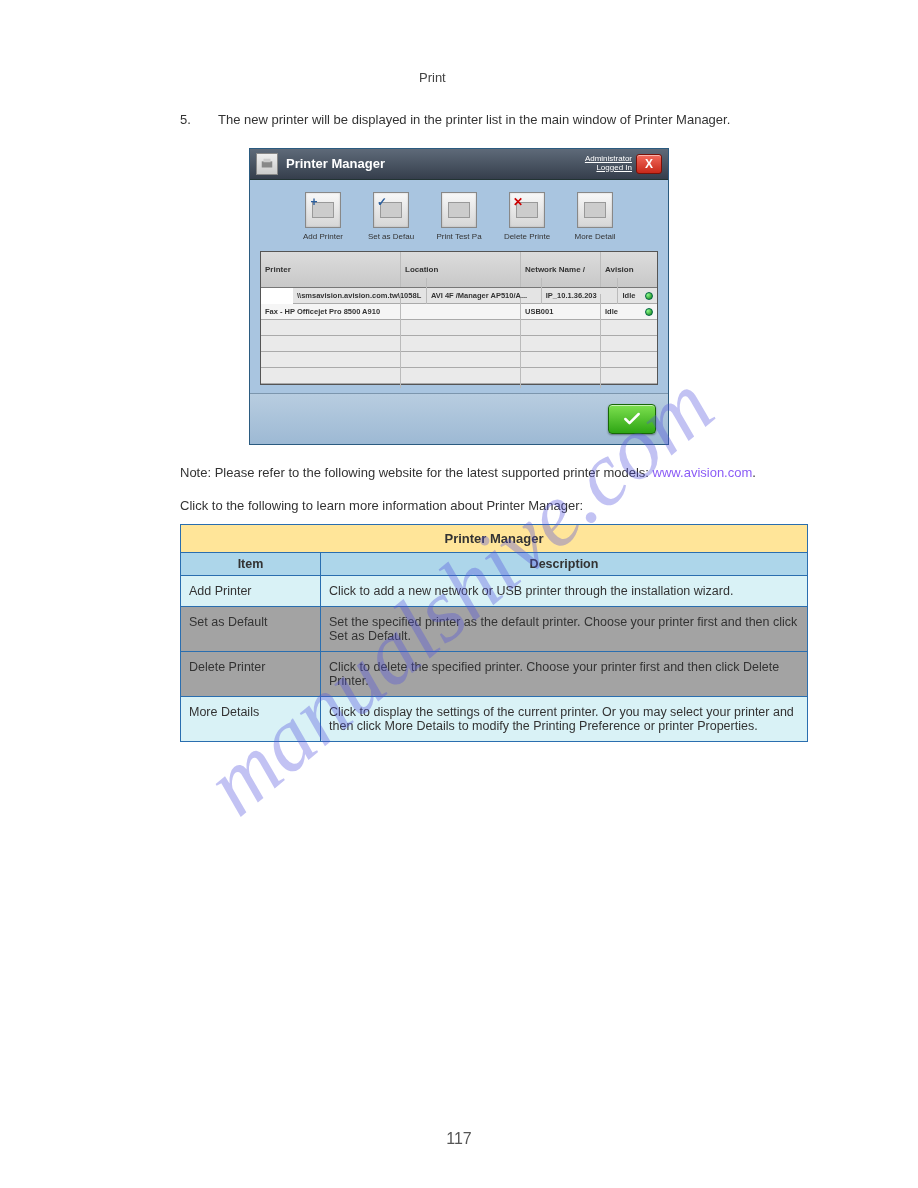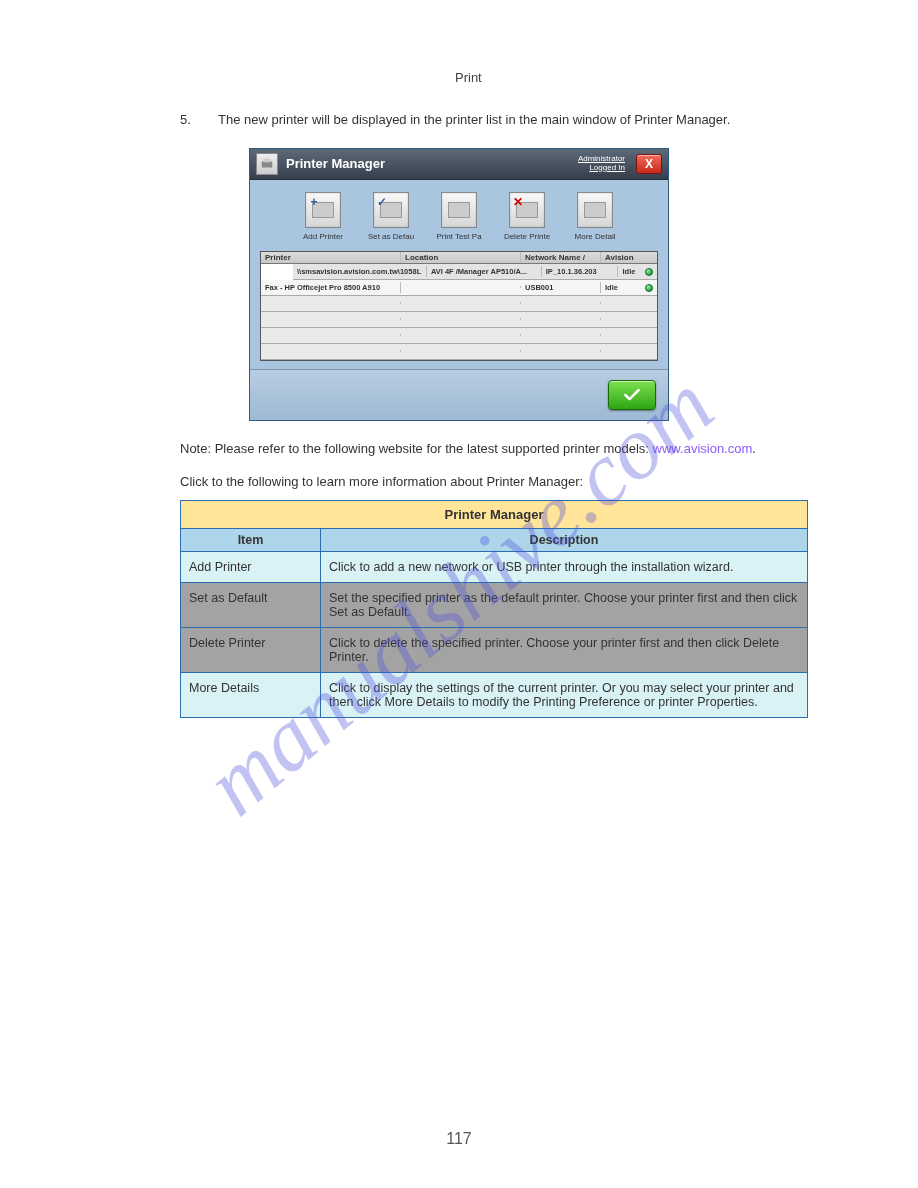--- a/index.html
+++ b/index.html
@@ -28,21 +28,21 @@
     z-index: 50;
     white-space: nowrap;
   }
   .page-content {
     position: relative;
     padding: 40px 60px 40px 60px;
   }
   .page-number {
     position: absolute;
     top: 70px;
-    left: 455px;
+    left: 419px;
     font-size: 13px;
     color: #444;
   }
   .intro-block {
     margin-left: 120px;
     margin-top: 70px;
     width: 660px;
     font-size: 13px;
     line-height: 1.5;
   }
@@ -76,21 +76,21 @@
     color: #fff;
     font-weight: bold;
     font-size: 13px;
   }
   .titlebar .right-links {
     text-align: right;
     font-size: 8px;
     color: #fff;
     text-decoration: underline;
     line-height: 1.1;
-    margin-right: 11px;
+    margin-right: 4px;
   }
   .titlebar .close-btn {
     width: 26px; height: 20px;
     background: linear-gradient(#f36a5c,#c7291a);
     border: 1px solid #7a1209;
     border-radius: 3px;
     color: #fff;
     font-weight: bold;
     font-size: 12px;
     display: flex; align-items: center; justify-content: center;
@@ -136,21 +136,21 @@
     border: 1px solid #555;
   }
   .list-head {
     display: flex;
     background: linear-gradient(#dcdcdc,#c8c8c8);
     font-weight: bold;
     font-size: 8px;
     border-bottom: 1px solid #777;
   }
   .list-head > div, .list-row > div {
-    padding: 1px 4px;
+    padding: 13px 4px;
   }
   .col-printer { width: 140px; border-right: 1px solid #bbb; }
   .col-location { width: 120px; border-right: 1px solid #bbb; }
   .col-network { width: 80px; border-right: 1px solid #bbb; }
   .col-status { width: 40px; }
   .list-row {
     display: flex;
     font-size: 7.5px;
     border-bottom: 1px solid #aaa;
     background: #efefef;

